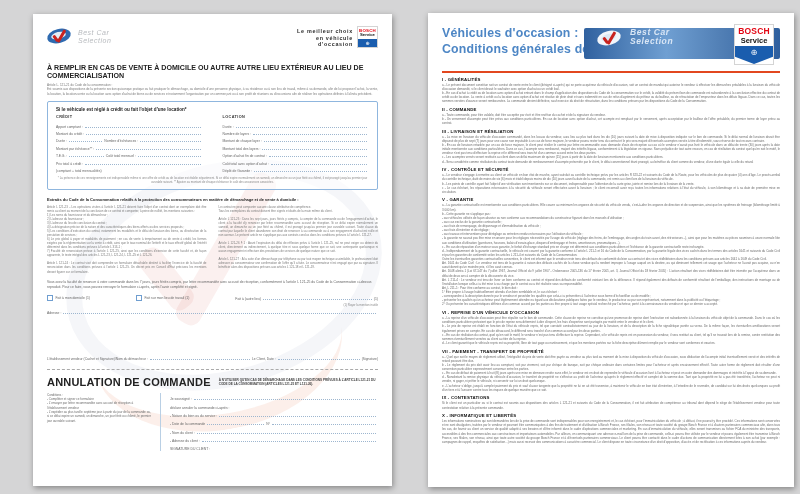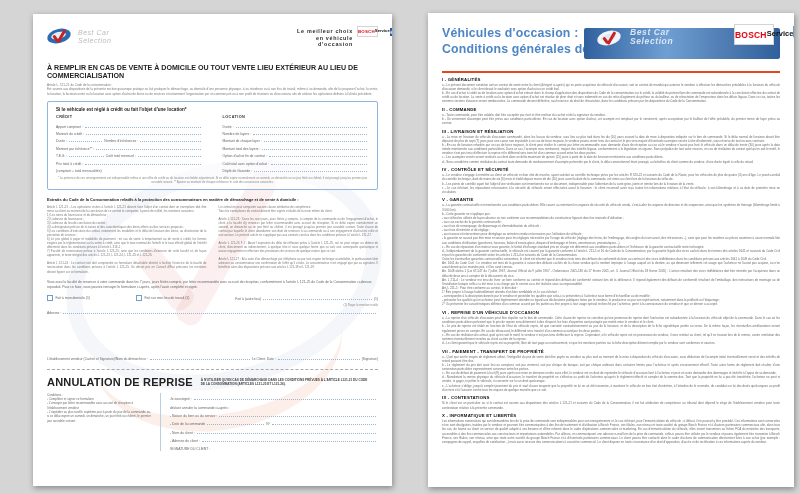--- a/index.html
+++ b/index.html
@@ -20,21 +20,21 @@
   .wm-arc{left:60px;top:250px;width:250px;height:150px;border-bottom:16px solid rgba(230,100,50,.10);border-radius:50%;transform:rotate(-10deg);}
 
   
   .carlogo{position:relative;display:inline-block;width:27px;height:21px;flex:none;}
   .carlogo .ell{position:absolute;left:0;top:3px;width:24px;height:14px;border-radius:50%;background:#2e6ab0;transform:rotate(-14deg);}
   .carlogo .ell-in{position:absolute;left:4px;top:6px;width:15px;height:7px;border-radius:50%;background:rgba(255,255,255,.88);transform:rotate(-14deg);}
   .carlogo .chk-s{position:absolute;left:7px;top:9px;width:2.6px;height:6.5px;background:#c8231f;transform:rotate(-36deg);border-radius:1px;}
   .carlogo .chk-l{position:absolute;left:12.5px;top:2.5px;width:2.6px;height:14px;background:#c8231f;transform:rotate(30deg);border-radius:1px;}
   .carlogo-banner .ell{background:#f2f6fb;}
   .carlogo-banner .ell-in{background:#dde8f4;}
-  .bosch{display:flex;flex-direction:row;align-items:center;background:#fff;border:1px solid #d4d4d4;box-sizing:border-box;}
+  .bosch{display:flex;flex-direction:column;align-items:center;background:#fff;border:1px solid #d4d4d4;box-sizing:border-box;}
   .bosch .b3{width:100%;background:#1a5dae;display:flex;align-items:center;justify-content:center;}
   .armature{color:#fff;}
   .bosch-sm{width:21px;}
   .bosch-sm .b1{color:#e30613;font-weight:bold;font-size:4.4px;line-height:5.4px;margin-top:1px;letter-spacing:.2px;}
   .bosch-sm .b2{color:#111;font-weight:bold;font-size:4.2px;line-height:4.8px;}
   .bosch-sm .b3{height:8px;margin-top:1px;}
   .bosch-sm .armature{font-size:5px;line-height:5px;}
   .bosch-lg{position:absolute;right:6px;top:-4px;width:40px;z-index:3;}
   .bosch-lg .b1{color:#e30613;font-weight:bold;font-size:8.5px;line-height:9.5px;margin-top:2px;letter-spacing:.2px;}
   .bosch-lg .b2{color:#111;font-weight:bold;font-size:7.5px;line-height:8.5px;}
@@ -119,21 +119,21 @@
         <span class="bosch bosch-sm">
           <span class="b1">BOSCH</span>
           <span class="b2">Service</span>
           <span class="b3">
               <span class="armature">⊕</span>
             </span>
         </span>
       </div>
     </div>
 
-    <div class="lp-title">À REMPLIR EN CAS DE VENTE À DOMICILE OU TOUT VENTE LIEU EXTÉRIEUR AU LIEU DE COMMERCIALISATION</div>
+    <div class="lp-title">À REMPLIR EN CAS DE VENTE À DOMICILE OU AUTRE AUTRE LIEU EXTÉRIEUR AU LIEU DE COMMERCIALISATION</div>
     <div class="lp-intro">Article L. 121-21 du Code de la consommation :
 Est soumis aux dispositions de la présente section quiconque pratique ou fait pratiquer le démarchage, au domicile d'une personne physique, à sa résidence ou à son lieu de travail, même à sa demande, afin de lui proposer l'achat, la vente, la location, la location-vente ou la location avec option d'achat de biens ou de services et notamment l'organisation par un commerçant ou à son profit de réunions ou d'excursions afin de réaliser les opérations définies à l'alinéa précédent.</div>
 
     <div class="credit-box">
       <div class="cb-title">Si le véhicule est réglé à crédit ou fait l'objet d'une location*</div>
       <div class="cb-cols">
         <div class="cb-col">
           <div class="cb-head">CRÉDIT</div>
           <div class="frow">
               <span class="flabel">Apport comptant :</span>
@@ -254,21 +254,21 @@
       <span class="flabel">L'établissement vendeur (Cachet et Signature)/Nom du démarcheur :</span>
       <span class="fline" style="flex:1.1"></span>
       <span class="flabel">Le Client, Date :</span>
       <span class="fline" style="flex:.9"></span>
       <span class="flabel">(Signature)</span>
     </div>
 
     <div class="cutline"></div>
 
     <div class="annul-head">
-      <span class="annul-title">ANNULATION DE REPRISE</span>
+      <span class="annul-title">ANNULATION DE COMMANDE</span>
       <span class="annul-note">À N'UTILISER QU'EN CAS DE DÉMARCHAGE DANS LES CONDITIONS PRÉVUES À L'ARTICLE L121-21 DU CODE DE LA CONSOMMATION (ARTICLES L121-25 ET L121-26).</span>
     </div>
 
     <div class="annul-cols">
       <div class="annul-left">Conditions :
 - Compléter et signer ce formulaire
 - L'envoyer par lettre recommandée avec accusé de réception à l'établissement vendeur
 - L'expédier au plus tard le septième jour à partir du jour de la commande ou, si ce délai expire un samedi, un dimanche, un jour férié ou chômé, le premier jour ouvrable suivant.</div>
       <div class="annul-right">
         <div class="frow">

